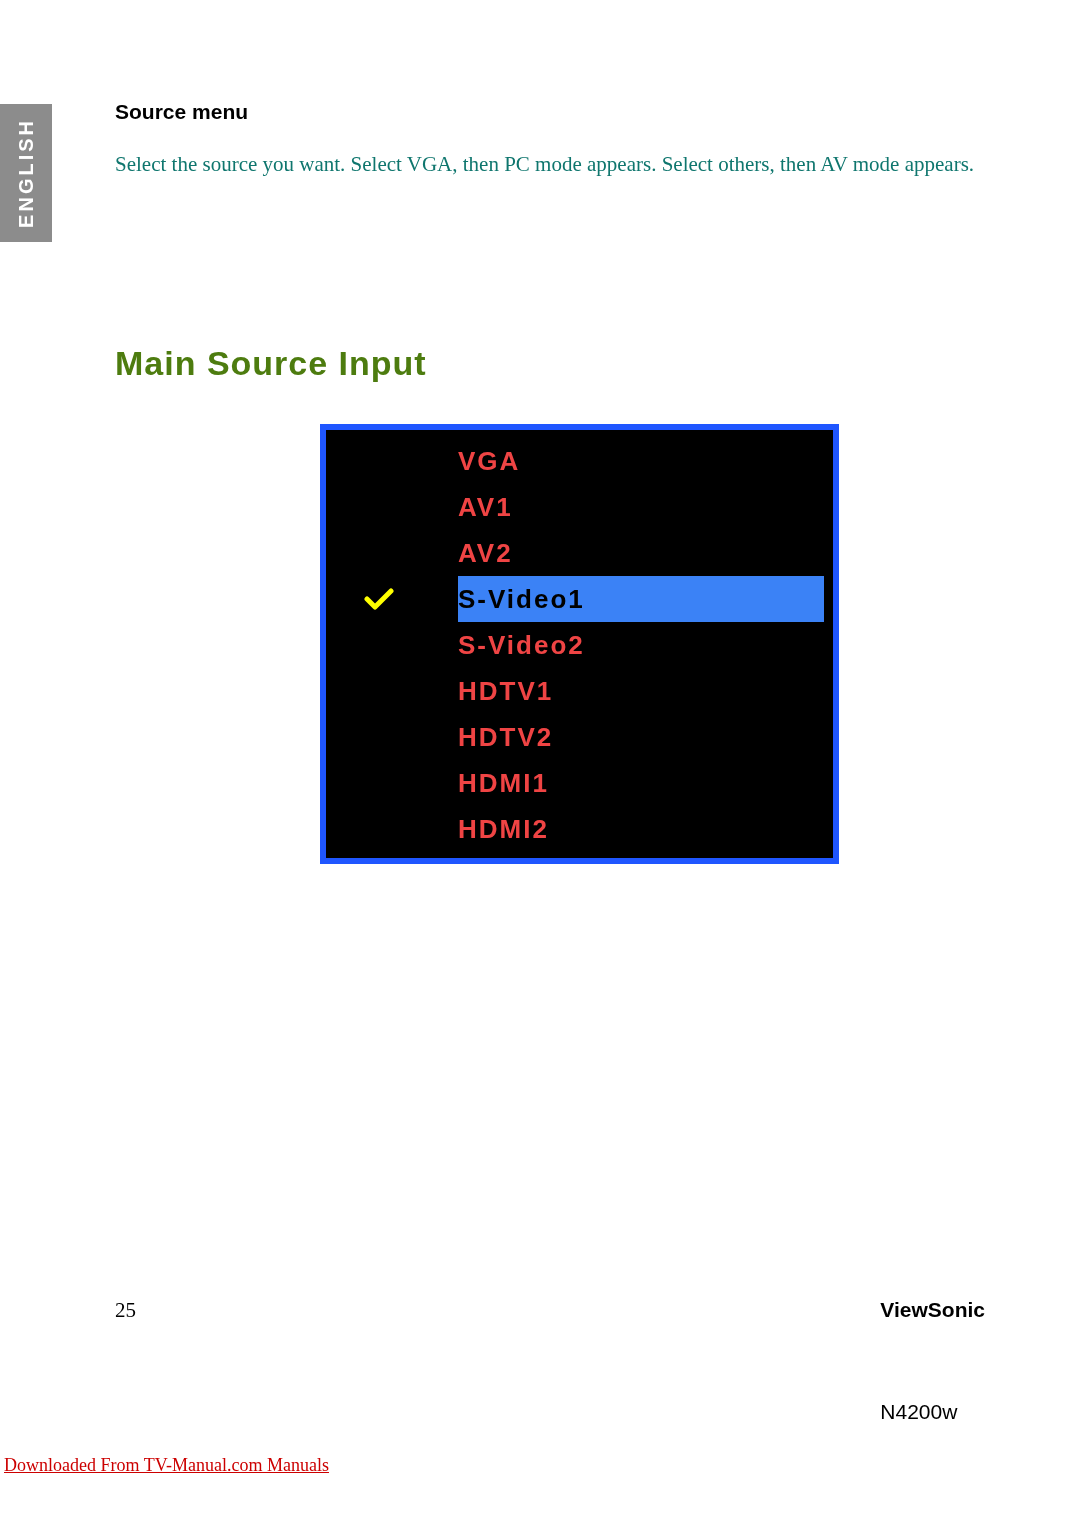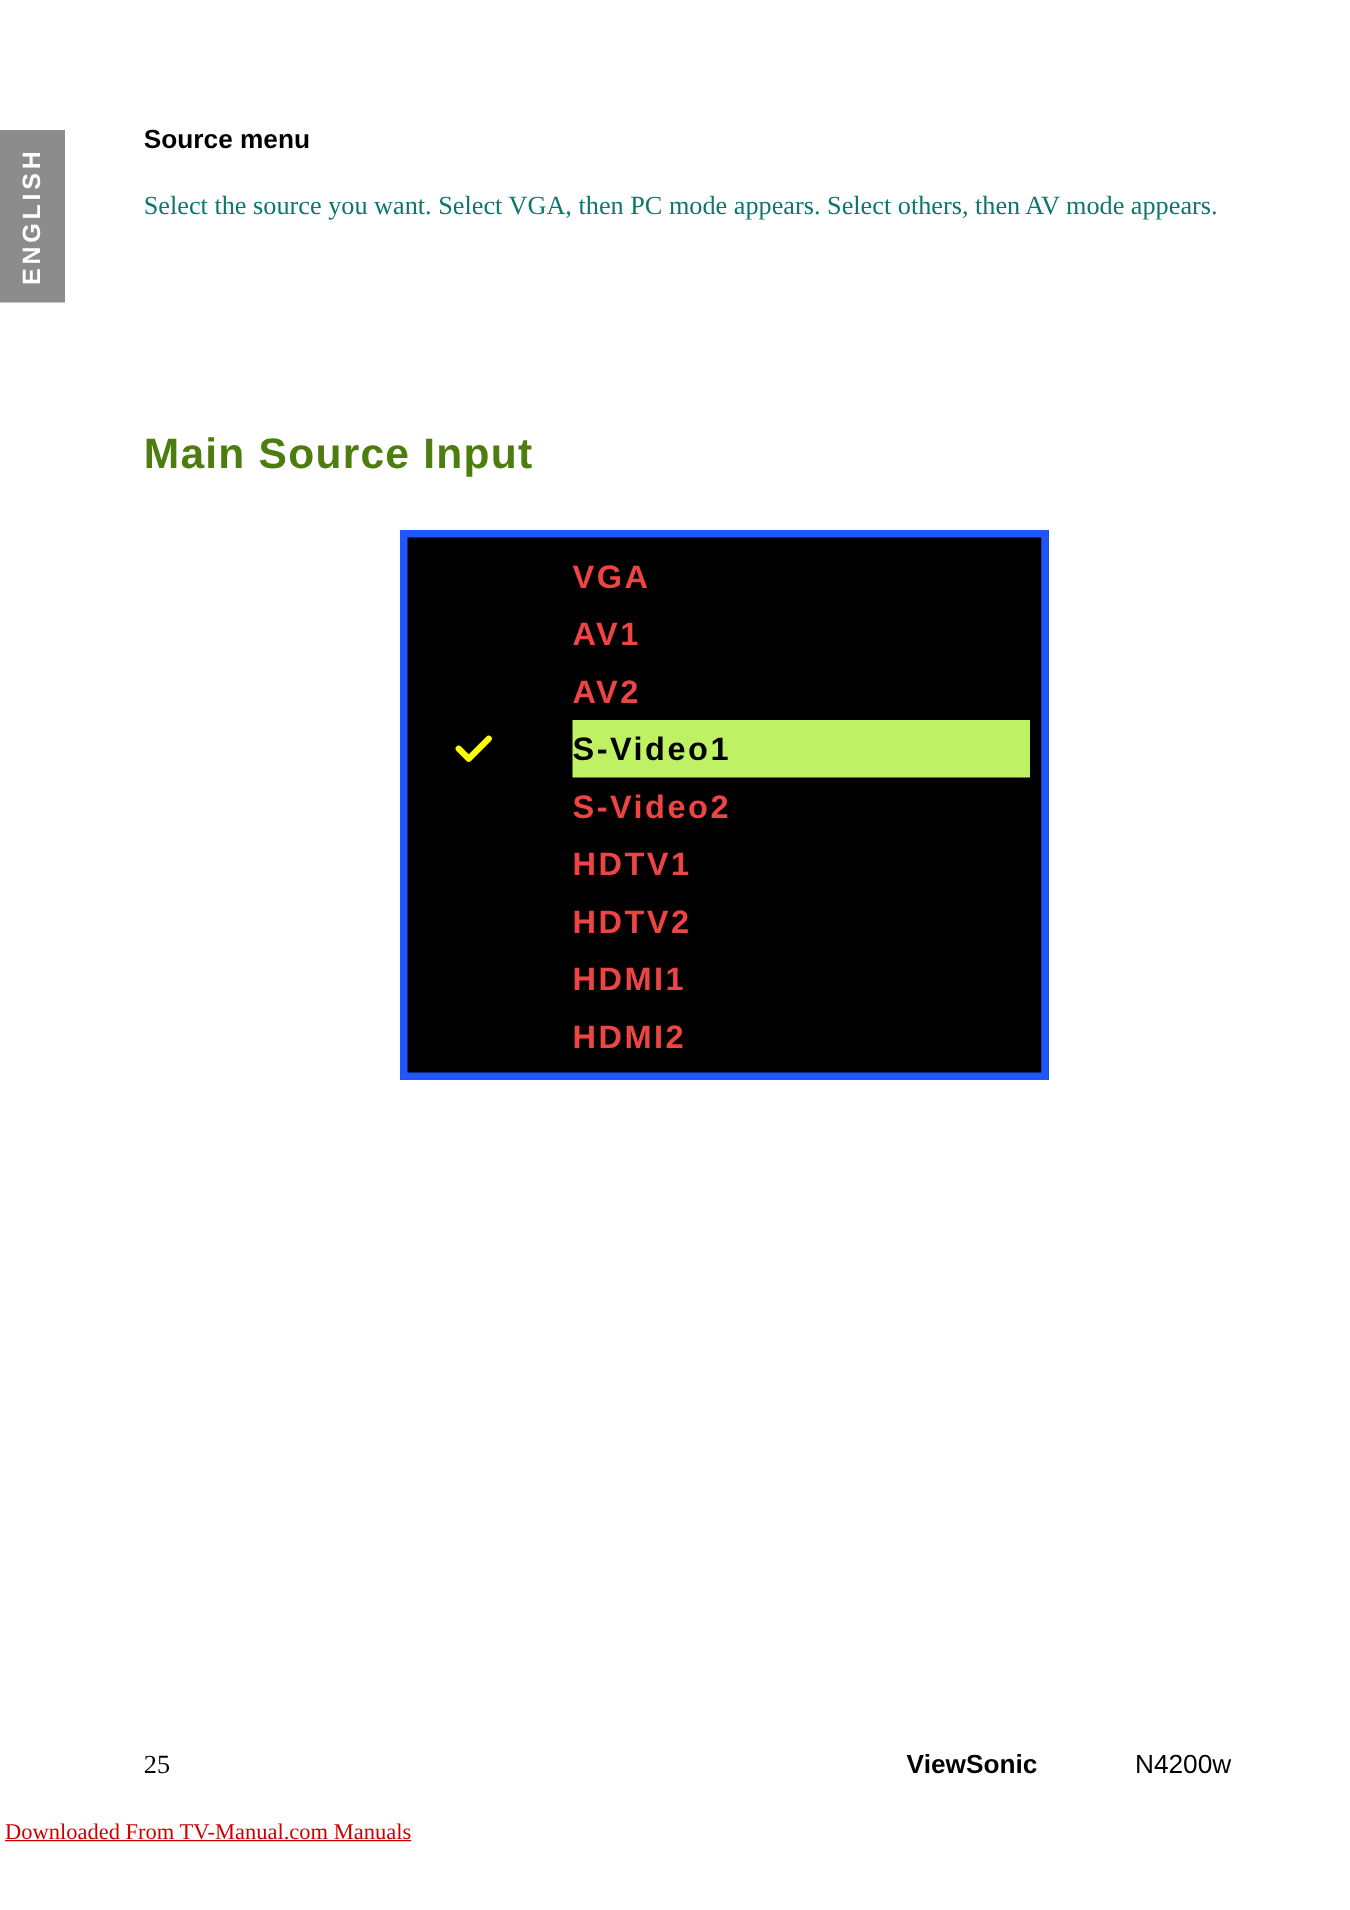--- a/index.html
+++ b/index.html
@@ -98,39 +98,39 @@
 
   .osd-label {
     font-family: Arial, Helvetica, sans-serif;
     font-weight: bold;
     font-size: 26px;
     letter-spacing: 2px;
     color: #ef4444;
   }
 
   .osd-row.selected .osd-label-area {
-    background: #bef264;
+    background: #3b82f6;
   }
   .osd-row.selected .osd-label {
     color: #000;
   }
 
   .footer {
     position: absolute;
     bottom: 104px;
     left: 115px;
     width: 870px;
     font-family: "Times New Roman", Times, serif;
     font-size: 21px;
     display: flex;
     justify-content: space-between;
-    align-items: flex-end;
+    align-items: flex-start;
   }
   .footer .page { }
-  .footer .brand-model { display: flex; gap: 78px; }
+  .footer .brand-model { display: flex; gap: 78px; flex-direction: column; }
   .footer .brand { font-family: Arial, Helvetica, sans-serif; font-weight: bold; }
   .footer .model { font-family: Arial, Helvetica, sans-serif; }
 
   .download-link {
     position: absolute;
     bottom: 52px;
     left: 4px;
     font-family: "Times New Roman", Times, serif;
     font-size: 18px;
     color: #cc0000;

